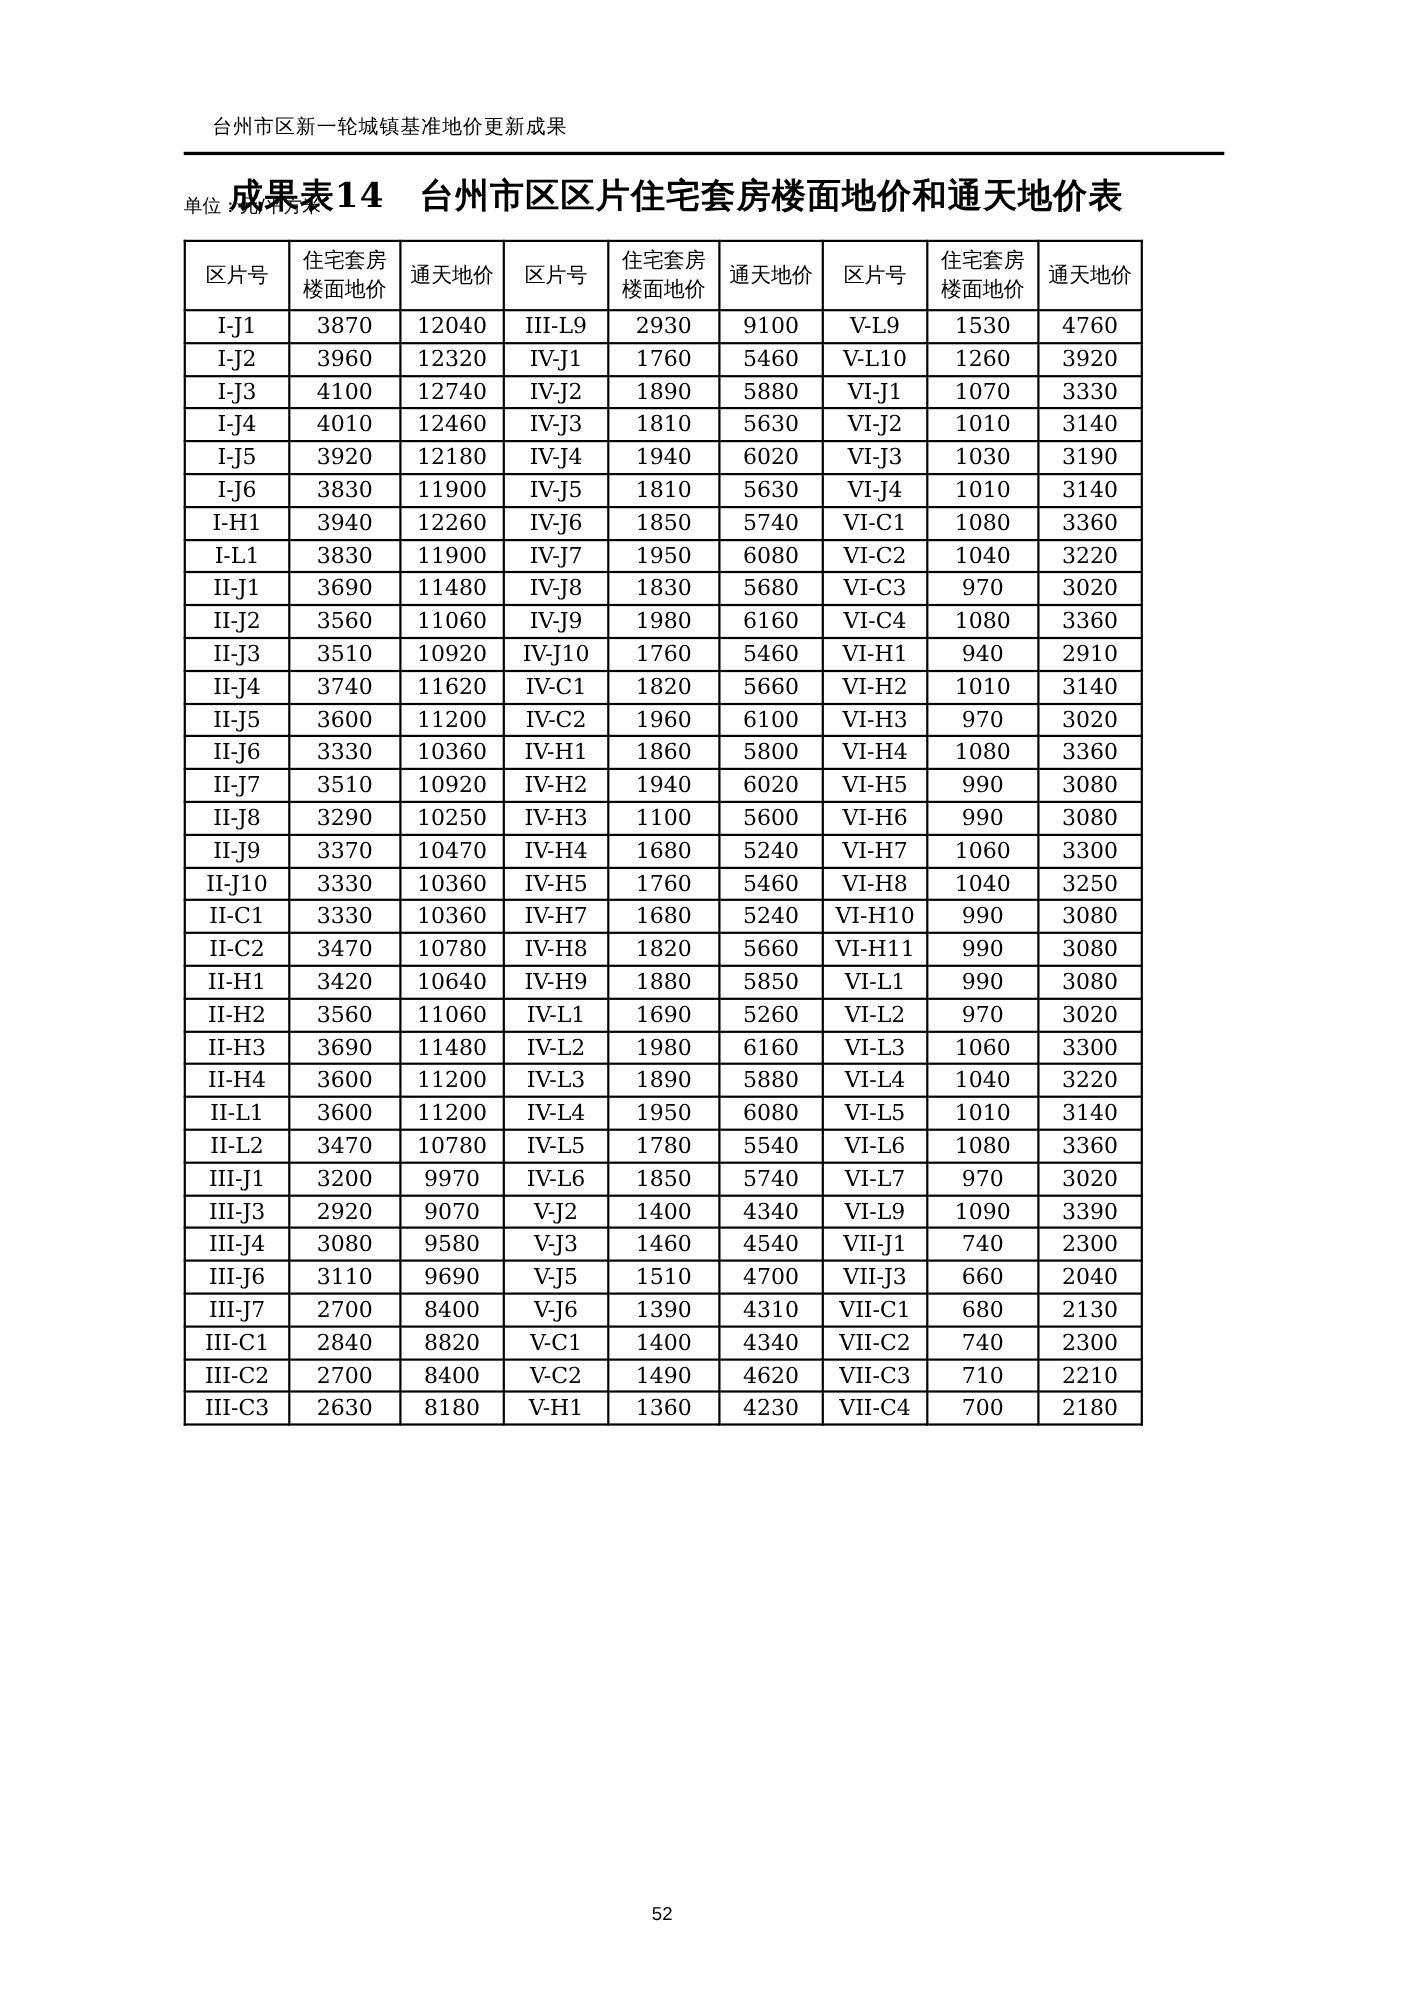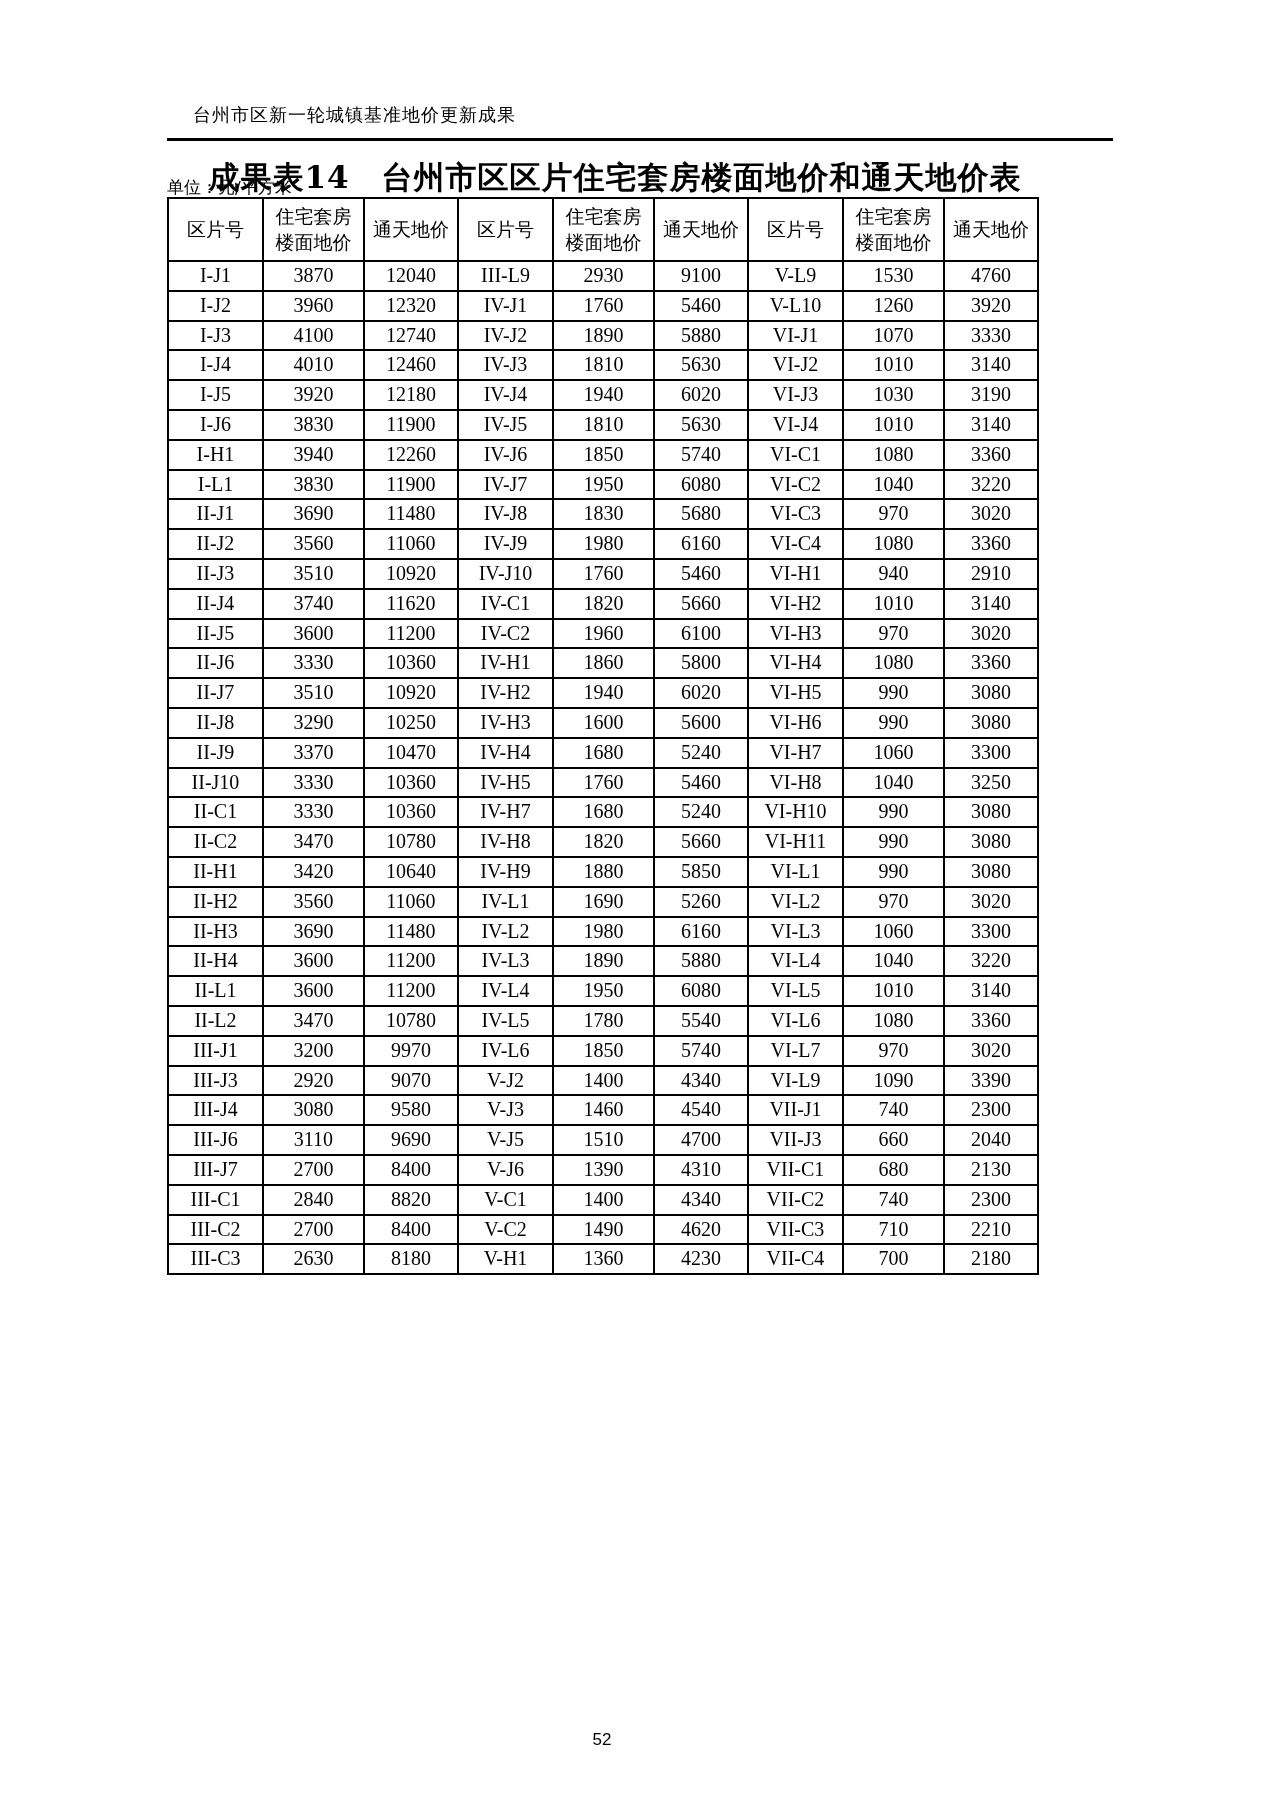--- a/index.html
+++ b/index.html
@@ -38,26 +38,25 @@
     white-space:nowrap;
   }
   .unit{
     position:absolute;
     left:167px;top:176px;
     width:870px;
     font-size:17px;
   }
   table.price-table{
     position:absolute;
-    left:167px;top:197px;
+    left:167px;top:218px;
     width:870px;
     border-collapse:collapse;
     table-layout:fixed;
     font-size:20px;
-    font-family:Liberation Serif, serif;
   }
   table.price-table th,
   table.price-table td{
     border:2px solid #000;
     text-align:center;
     vertical-align:middle;
     padding:0;
     font-weight:normal;
   }
   table.price-table thead th{
@@ -305,21 +304,21 @@
           <td>6020</td>
           <td>VI-H5</td>
           <td>990</td>
           <td>3080</td>
         </tr>
         <tr>
           <td>II-J8</td>
           <td>3290</td>
           <td>10250</td>
           <td>IV-H3</td>
-          <td>1600</td>
+          <td>1100</td>
           <td>5600</td>
           <td>VI-H6</td>
           <td>990</td>
           <td>3080</td>
         </tr>
         <tr>
           <td>II-J9</td>
           <td>3370</td>
           <td>10470</td>
           <td>IV-H4</td>

